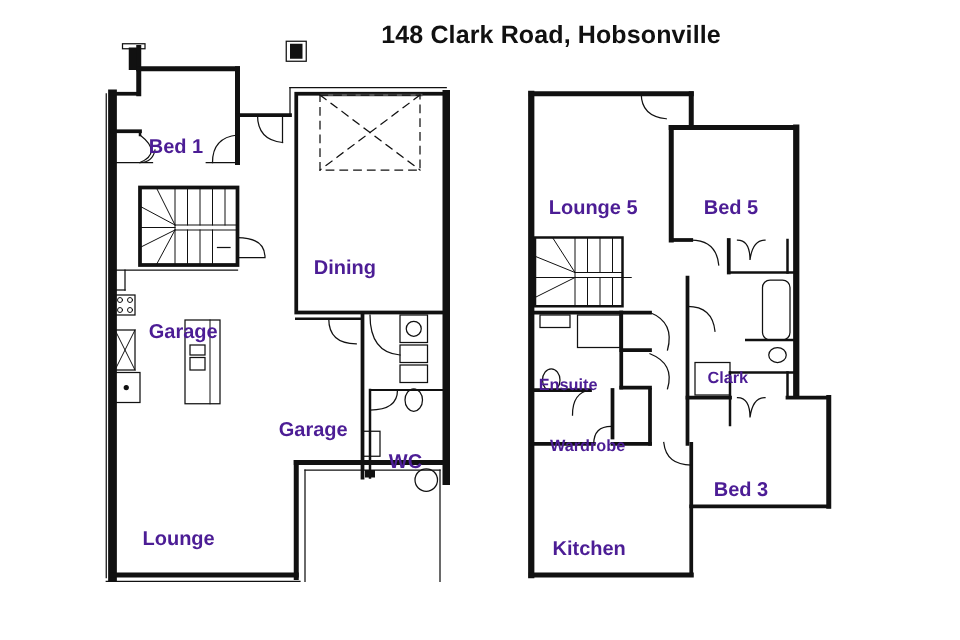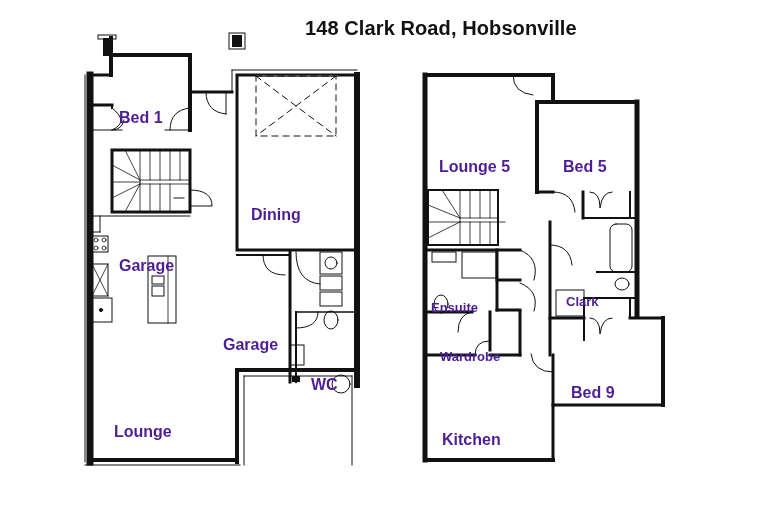--- a/index.html
+++ b/index.html
@@ -191,22 +191,22 @@
     <path d="M553 372 q-20 0 -22 -18" stroke-width="1"></path>
 
     <line x1="425" y1="460" x2="553" y2="460" stroke-width="4"></line>
   </g>
 </svg>
 
 <div class="lbl l16" style="left:119px;top:83px;">Bed 1</div>
 <div class="lbl l16" style="left:251px;top:180px;">Dining</div>
 <div class="lbl l16" style="left:119px;top:231px;">Garage</div>
 <div class="lbl l16" style="left:223px;top:310px;">Garage</div>
-<div class="lbl l16" style="left:311px;top:350px;">WC</div>
+<div class="lbl l16" style="left:311px;top:335px;">WC</div>
 <div class="lbl l16" style="left:114px;top:397px;">Lounge</div>
 
 <div class="lbl l16" style="left:439px;top:132px;">Lounge 5</div>
 <div class="lbl l16" style="left:563px;top:132px;">Bed 5</div>
 <div class="lbl l13" style="left:431px;top:274px;">Ensuite</div>
 <div class="lbl l13" style="left:566px;top:268px;">Clark</div>
 <div class="lbl l13" style="left:440px;top:323px;">Wardrobe</div>
-<div class="lbl l16" style="left:571px;top:358px;">Bed 9</div>
+<div class="lbl l16" style="left:571px;top:358px;">Bed 3</div>
 <div class="lbl l16" style="left:442px;top:405px;">Kitchen</div>
 
 </body></html>

